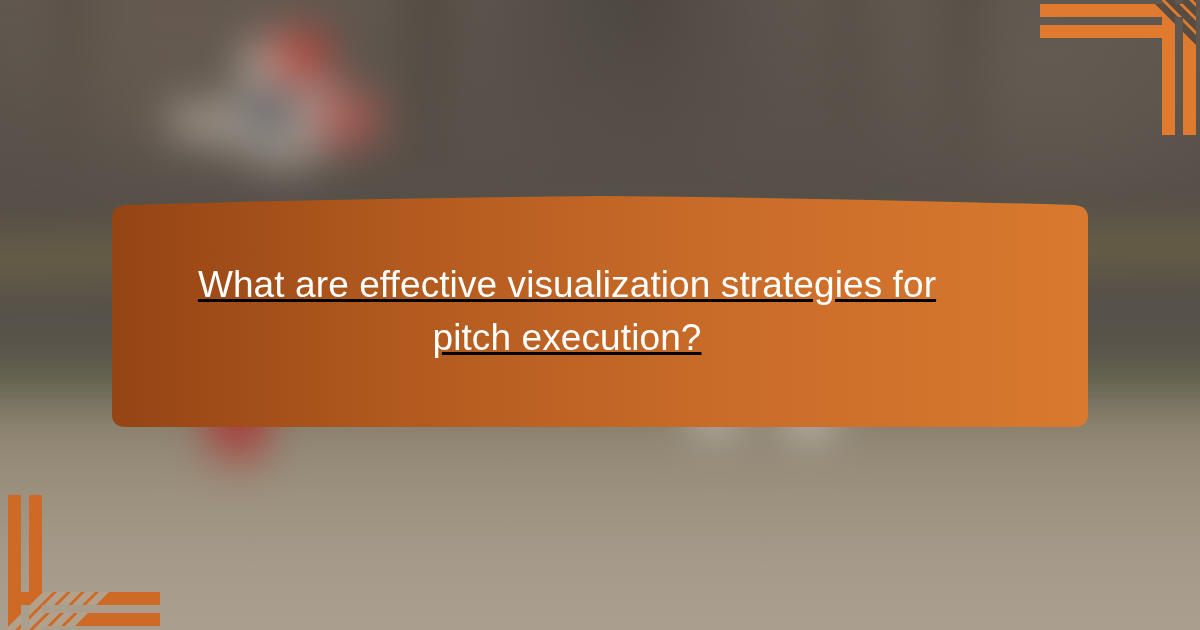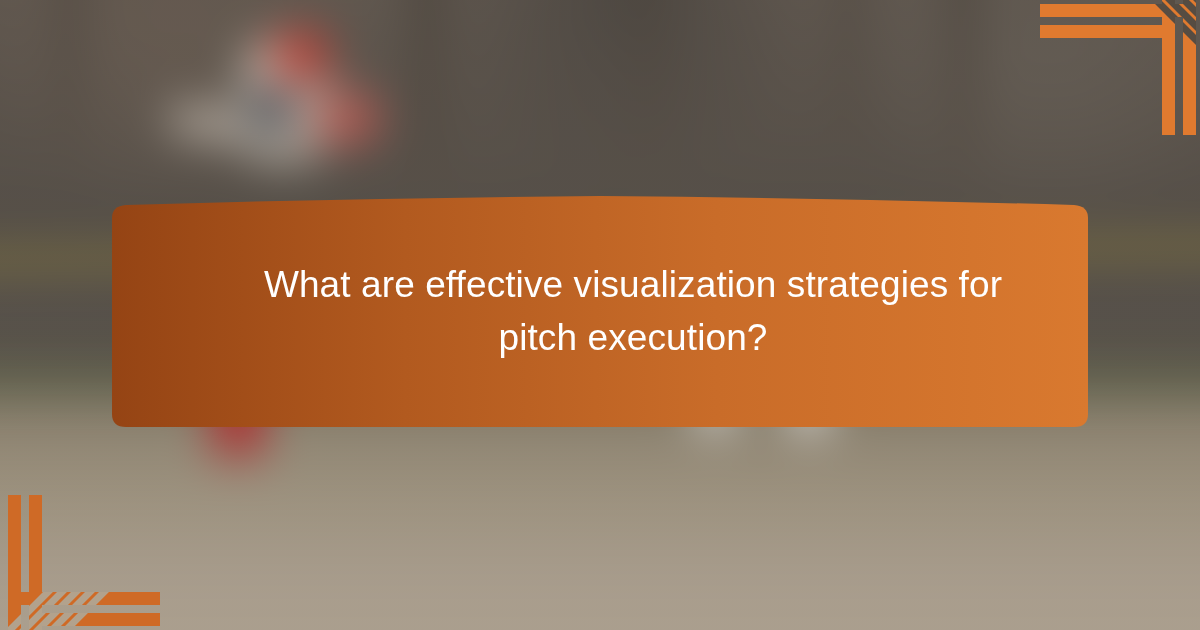--- a/index.html
+++ b/index.html
@@ -196,23 +196,24 @@
     position: absolute;
     inset: 0;
     width: 100%;
     height: 100%;
   }
   .card-text {
     position: absolute;
     inset: 0;
     display: flex;
     align-items: center;
-    justify-content: flex-end;
+    justify-content: flex-start;
     padding: 30px 72px;
     box-sizing: border-box;
+    text-decoration: underline;
   }
   .card-text h1 {
     margin: 0;
     font-family: "Liberation Sans", sans-serif;
     font-weight: 400;
     font-size: 37px;
     line-height: 1.42;
     color: #ffffff;
     text-align: center;
     letter-spacing: .1px;

